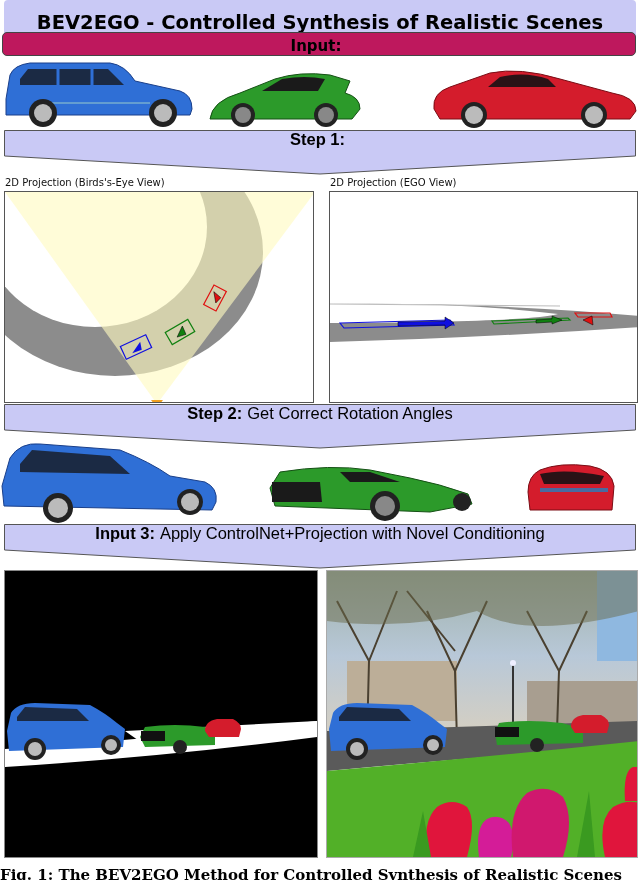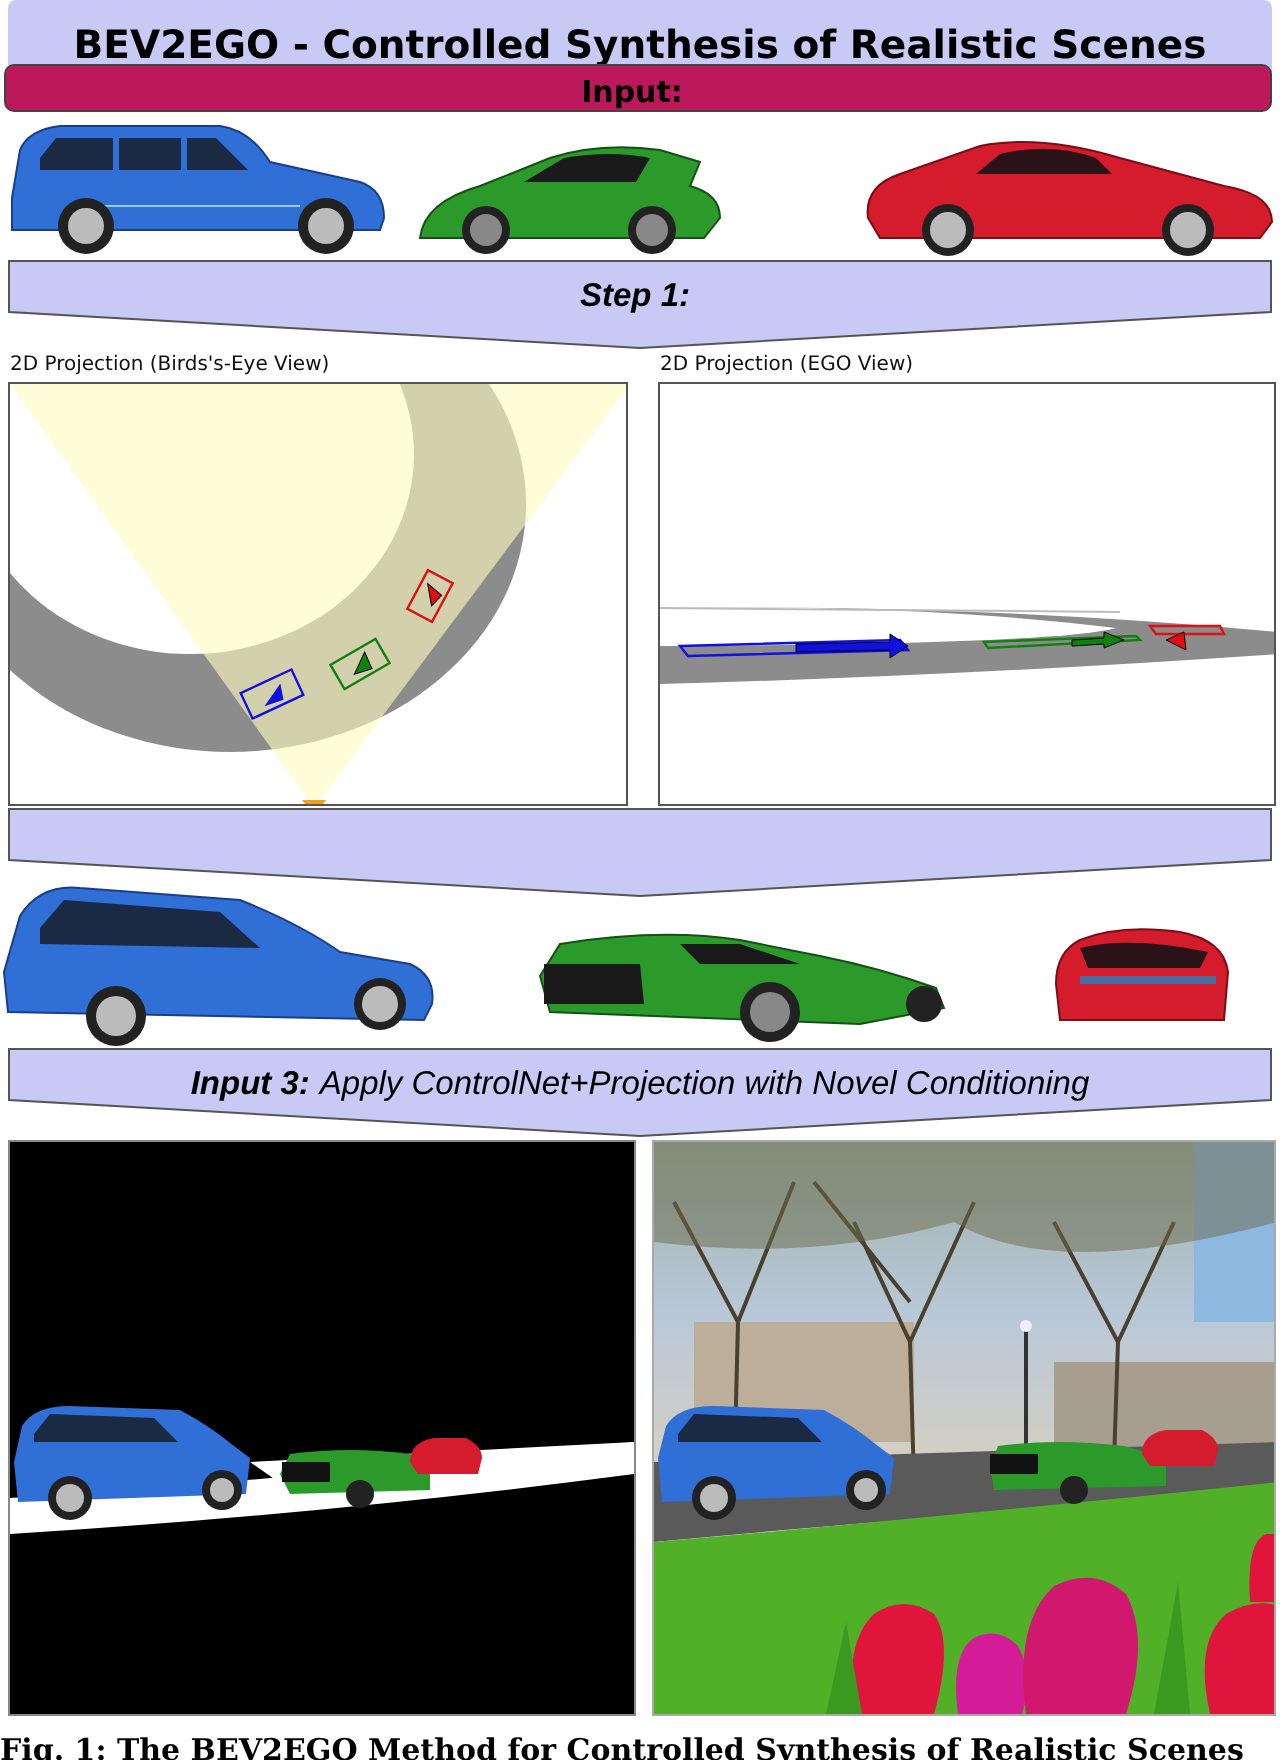--- a/index.html
+++ b/index.html
@@ -3,21 +3,21 @@
 <meta charset="utf-8">
 <style>
   html, body { margin:0; padding:0; background:#ffffff; }
   body { width:640px; height:880px; position:relative; overflow:hidden; font-family:"DejaVu Sans", sans-serif; color:#000; }
   .abs { position:absolute; }
   .title-bar { left:4px; top:0; width:632px; height:44px; background:#c9c9f5; border-radius:4px; display:flex; align-items:center; justify-content:center; font-weight:bold; font-size:19.5px; letter-spacing:0; }
   .input-box { left:2px; top:32px; width:634px; height:24px; background:#be185d; border:1.5px solid #444; border-radius:5px; display:flex; align-items:flex-end; justify-content:center; font-size:15px; box-sizing:border-box;gap:24px; }
   .input-box b { margin-right:6px; }
   .step { left:4px; width:632px; font-family:"Liberation Sans", sans-serif; font-size:16.5px; }
   .step svg { position:absolute; left:0; top:0; }
-  .step .label { position:absolute; left:0; top:0; width:632px; height:28px; display:flex; align-items:flex-end; justify-content:center;font-style:italic; }
+  .step .label { position:absolute; left:0; top:0; width:632px; height:28px; display:flex; align-items:flex-start; justify-content:center; }
   .step .label b { margin-right:5px; }
   .proj-title { font-size:10px; color:#111; text-align:left; }
   .panel { border:1px solid #555; background:#fff; box-sizing:border-box; overflow:hidden; }
   .caption { left:0; top:866px; width:640px; font-family:"DejaVu Serif", serif; font-weight:bold; font-size:15px; white-space:nowrap; overflow:hidden; }
 </style>
 </head>
 <body>
 
 <div class="abs title-bar">BEV2EGO - Controlled Synthesis of Realistic Scenes</div>
 
@@ -124,20 +124,24 @@
       <path d="M245,121 L280,121 L282,125 L248,125 Z" fill="none" stroke="#e01010" stroke-width="1.2"></path>
       <path d="M262,124 L253,128 L263,133 Z" fill="#e01010" stroke="#000" stroke-width="0.5"></path>
     </g>
   </svg>
 </div>
 
 <div class="abs step" style="top:404px;height:46px;">
   <svg width="632" height="46">
     <path d="M0.5,0.5 L631.5,0.5 L631.5,26 L316,44 L0.5,26 Z" fill="#c9c9f5" stroke="#555" stroke-width="1"></path>
   </svg>
+  <div class="label">
+    <b>Step 2:</b>
+    <span>Get Correct Rotation Angles</span>
+  </div>
 </div>
 
 <div class="abs" style="left:0;top:436px;width:640px;height:88px;">
   <svg width="640" height="88">
     <g>
       <path d="M2,50 L10,22 Q20,6 40,8 L120,14 Q150,26 170,40 L205,46 Q218,52 216,66 L212,74 L4,70 Z" fill="#2f6fd6" stroke="#1a3f8a"></path>
       <path d="M20,28 L32,14 L110,20 L130,38 L20,36 Z" fill="#1b2a44"></path>
       <circle cx="58" cy="72" r="15" fill="#222"></circle>
         <circle cx="58" cy="72" r="10" fill="#bbb"></circle>
       <circle cx="190" cy="66" r="13" fill="#222"></circle>

